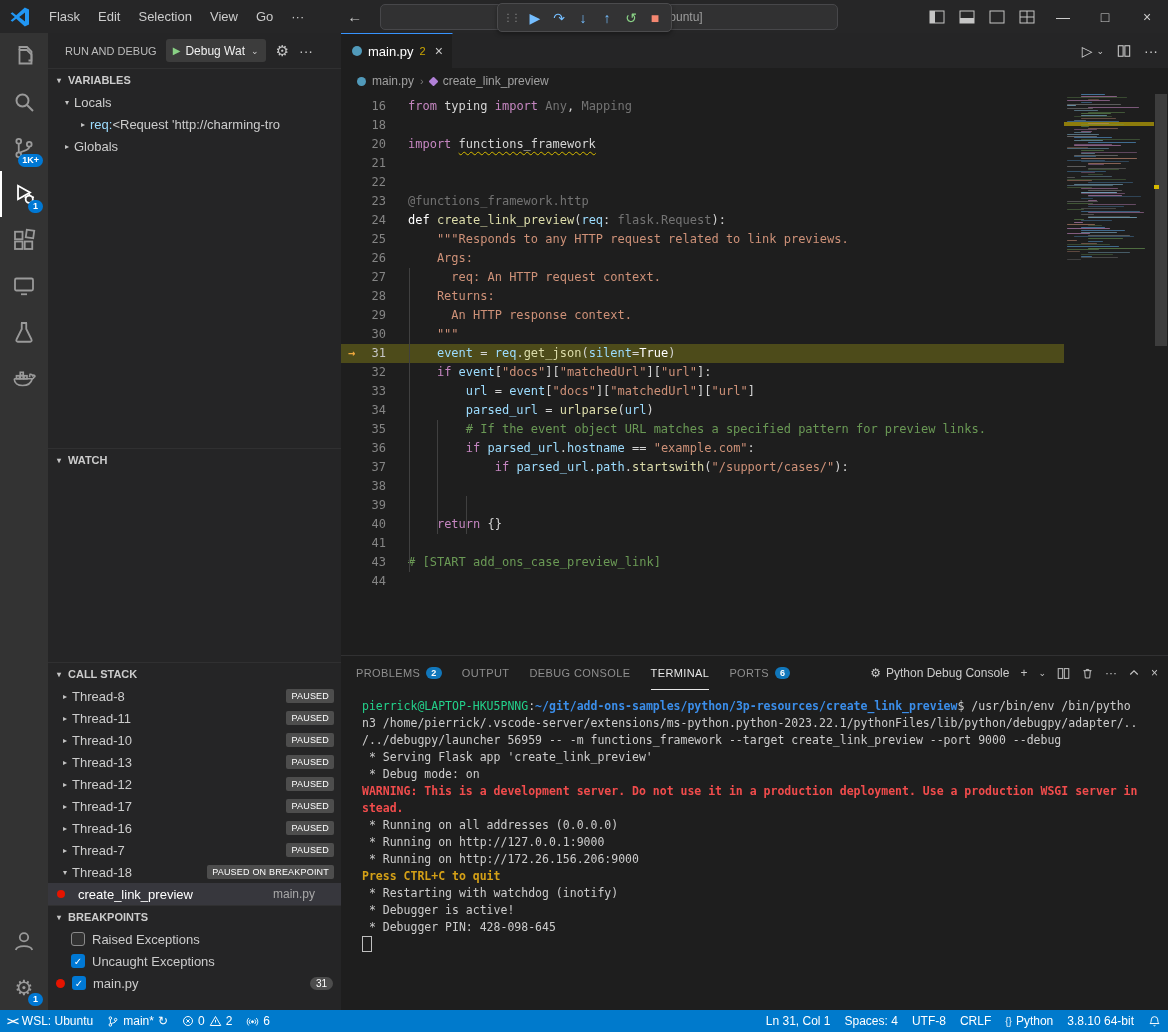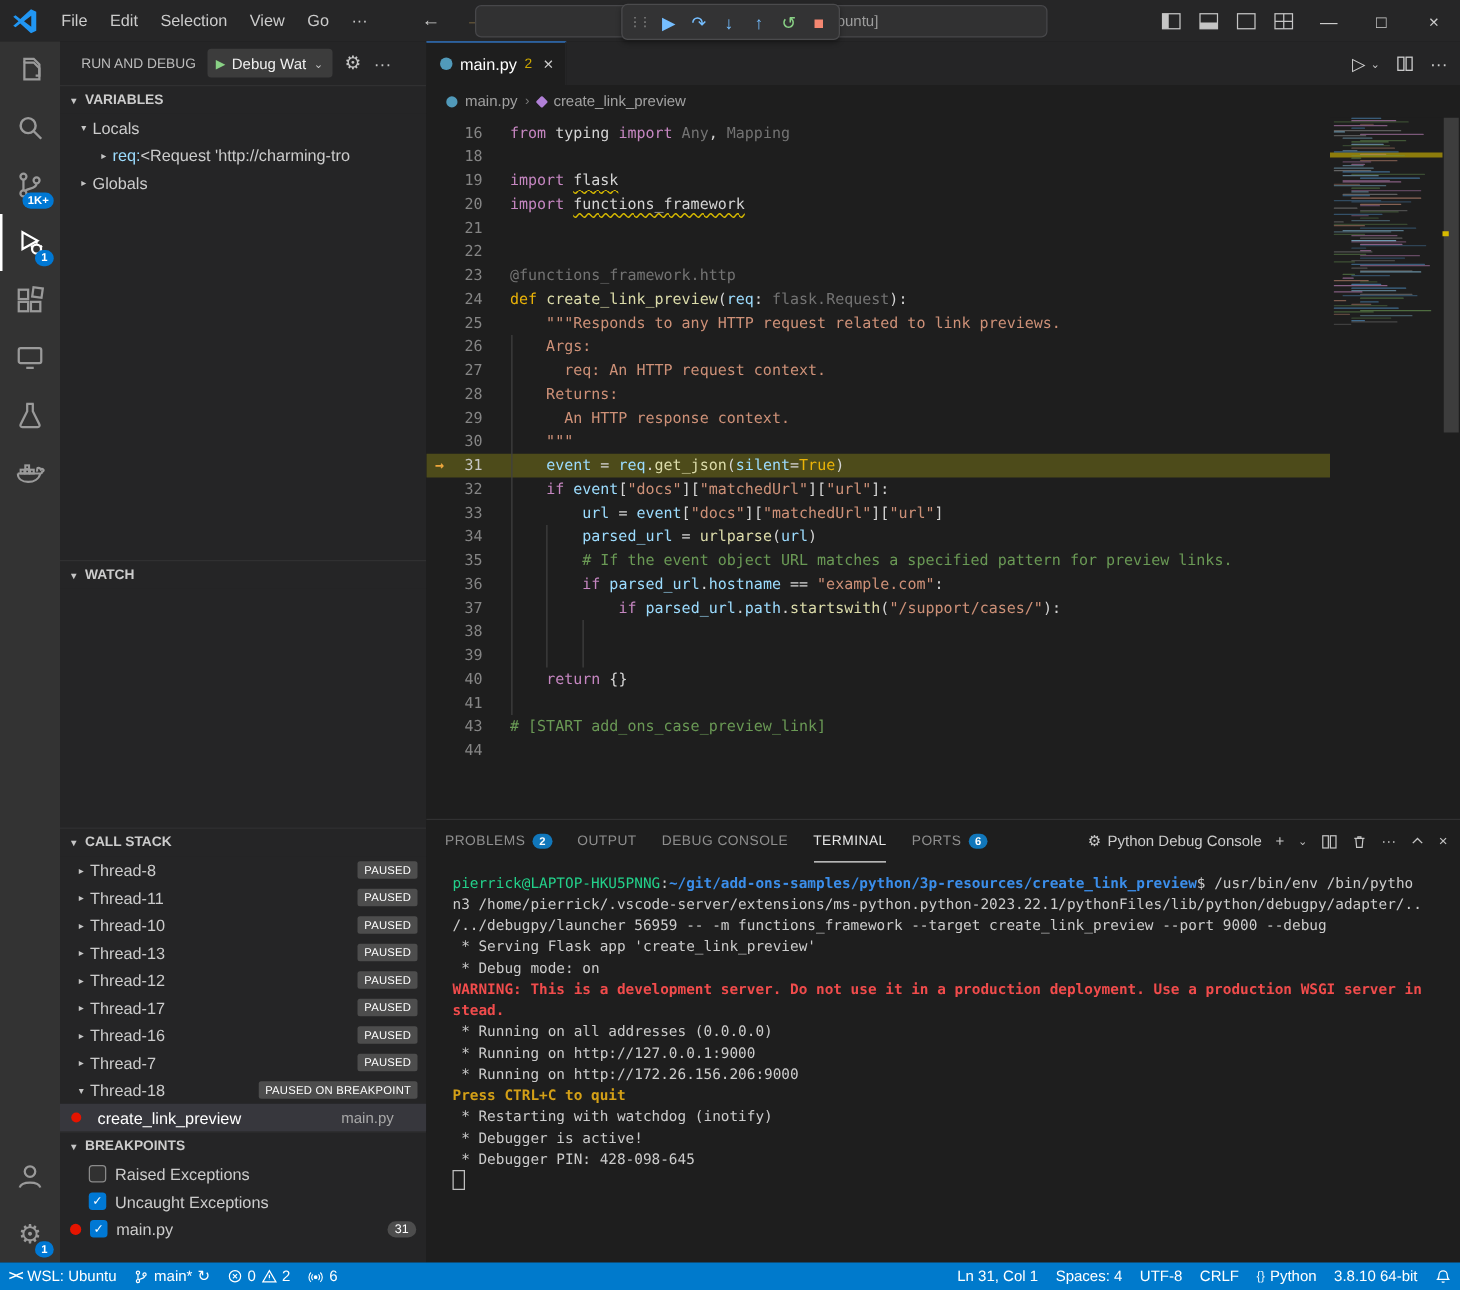--- a/index.html
+++ b/index.html
@@ -78,21 +78,21 @@
   .bc-sep{color:#7a7a7a;font-size:11px}
   .bc-file-icon{width:9px;height:9px;border-radius:50%;background:#519aba}
   .bc-sym-icon{width:7px;height:7px;background:#b180d7;transform:rotate(45deg);border-radius:1px}
   .code-region{position:relative;height:561px;overflow:hidden;font-family:"DejaVu Sans Mono",monospace;font-size:12px;padding-top:3px;}
   .code-line{height:19px;line-height:19px;white-space:pre;position:relative;width:723px;}
   .code-line.cur{background:#4d4b1a;}
   .line-no{position:absolute;left:0;width:45px;text-align:right;color:#858585;}
   .cur .line-no{color:#c6c6c6}
   .cur-arrow{position:absolute;left:7px;color:#eda73d;font-weight:700;}
   .line-text{position:absolute;left:67px;}
-  .s-k{color:#c586c0}.s-d{color:#eab308}.s-f{color:#dcdcaa}.s-t{color:#737373}
+  .s-k{color:#c586c0}.s-d{color:#ffffff}.s-f{color:#dcdcaa}.s-t{color:#737373}
   .s-v{color:#9cdcfe}.s-s{color:#ce9178}.s-c{color:#6a9955}.s-p{color:#d4d4d4}
   .sq{text-decoration:underline;text-decoration-style:wavy;text-decoration-color:#d7ba00;text-decoration-thickness:1px;text-underline-offset:3px;}
   .indent-guide{position:absolute;width:1px;background:#404040;}
   .minimap{position:absolute;top:0;right:14px;width:90px;height:100%;background:#1e1e1e;}
   .mm-bar{position:absolute;height:1px;border-radius:1px;}
   .mm-current{position:absolute;left:0;right:0;top:28px;height:4px;background:rgba(215,186,0,.6);}
   .scrollbar-v{position:absolute;top:0;right:0;width:14px;height:100%;}
   .sb-thumb{position:absolute;top:0;left:1px;right:1px;height:252px;background:rgba(121,121,121,.35);}
   .sb-mark{position:absolute;left:0;width:5px;height:4px;background:#d7ba00;top:91px;}
 
@@ -122,21 +122,21 @@
 </head>
 <body>
 
 <div id="app">
 
   <div class="titlebar">
     <svg class="vscode-logo" viewBox="0 0 100 100">
       <path fill="#2196f3" d="M74 2 31 41 12 26 3 32l21 18L3 68l9 6 19-15 43 39 21-10V12L74 2zm1 26v44L46 50 75 28z"></path>
     </svg>
     <div class="menus">
-        <div class="menu-item">File</div>
+        <div class="menu-item">Flask</div>
         <div class="menu-item">Edit</div>
         <div class="menu-item">Selection</div>
         <div class="menu-item">View</div>
         <div class="menu-item">Go</div>
         <div class="menu-item">···</div>
       </div>
     <div class="nav-arrows">
       <span class="nav-back">←</span>
       <span class="nav-fwd">→</span>
     </div>
@@ -396,21 +396,20 @@
       <span class="bc-file-icon"></span>
       <span>main.py</span>
       <span class="bc-sep">›</span>
       <span class="bc-sym-icon"></span>
       <span>create_link_preview</span>
     </div>
     <div class="code-region">
       <div>
           <div class="code-line"><span class="line-no">16</span><span class="line-text"><span class="s-k">from </span><span class="s-p">typing </span><span class="s-k">import </span><span class="s-t">Any</span><span class="s-p">, </span><span class="s-t">Mapping</span></span></div>
           <div class="code-line"><span class="line-no">18</span><span class="line-text"></span></div>
-          <div class="code-line"><span class="line-no">19</span><span class="line-text"><span class="s-k">import </span><span class="s-p sq">flask</span></span></div>
           <div class="code-line"><span class="line-no">20</span><span class="line-text"><span class="s-k">import </span><span class="s-p sq">functions_framework</span></span></div>
           <div class="code-line"><span class="line-no">21</span><span class="line-text"></span></div>
           <div class="code-line"><span class="line-no">22</span><span class="line-text"></span></div>
           <div class="code-line"><span class="line-no">23</span><span class="line-text"><span class="s-t">@functions_framework.http</span></span></div>
           <div class="code-line"><span class="line-no">24</span><span class="line-text"><span class="s-d">def </span><span class="s-f">create_link_preview</span><span class="s-p">(</span><span class="s-v">req</span><span class="s-p">: </span><span class="s-t">flask.Request</span><span class="s-p">):</span></span></div>
           <div class="code-line"><span class="line-no">25</span><span class="line-text"><span class="s-s">    """Responds to any HTTP request related to link previews.</span></span></div>
           <div class="code-line"><span class="line-no">26</span><span class="line-text"><span class="s-s">    Args:</span></span></div>
           <div class="code-line"><span class="line-no">27</span><span class="line-text"><span class="s-s">      req: An HTTP request context.</span></span></div>
           <div class="code-line"><span class="line-no">28</span><span class="line-text"><span class="s-s">    Returns:</span></span></div>
           <div class="code-line"><span class="line-no">29</span><span class="line-text"><span class="s-s">      An HTTP response context.</span></span></div>

